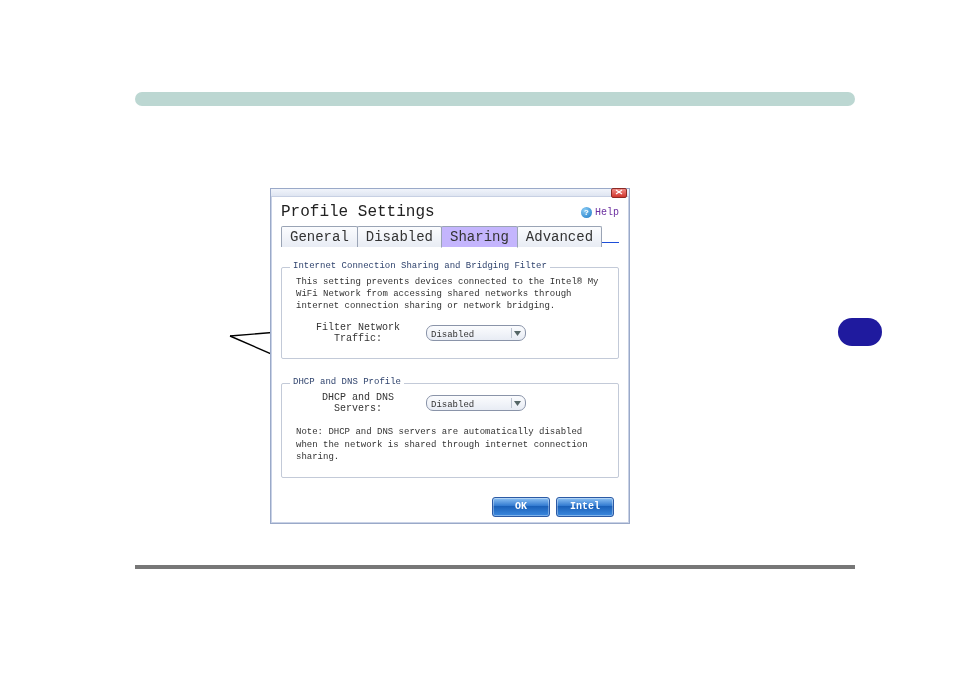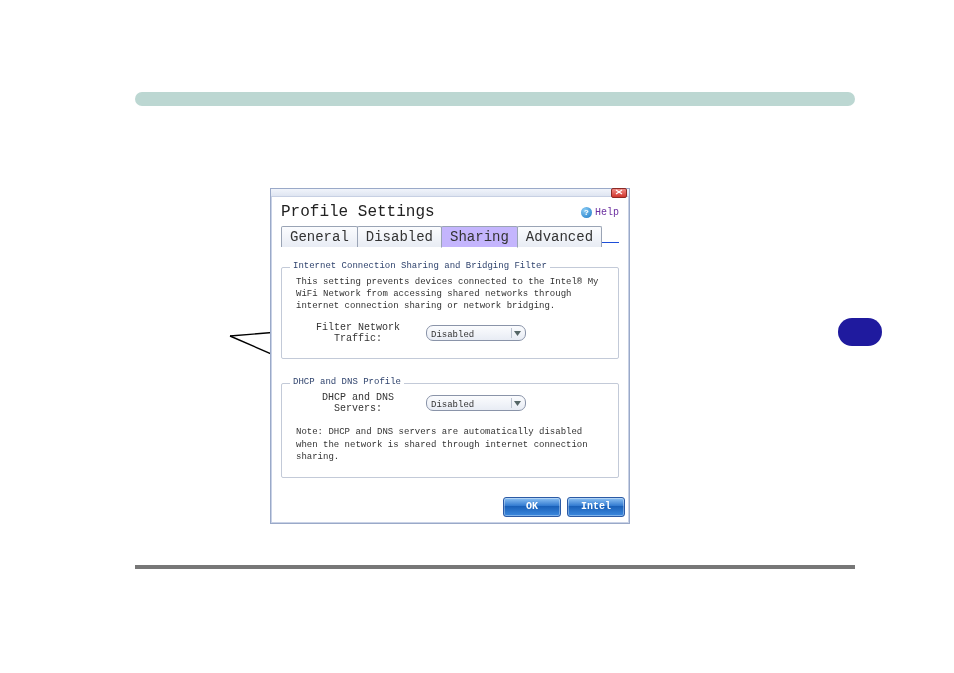--- a/index.html
+++ b/index.html
@@ -207,21 +207,21 @@
 
   .note {
     font-size: 9px;
     color: #333;
     margin-top: 12px;
     line-height: 1.35;
   }
 
   .dlg-buttons {
     position: absolute;
-    right: 4px;
+    right: 15px;
     bottom: 6px;
     display: flex;
     gap: 6px;
   }
   .btn {
     min-width: 58px;
     height: 20px;
     border: 1px solid #2b5aa5;
     border-radius: 3px;
     background: linear-gradient(#8ec2f4,#2f78cf 45%,#1a60b8 46%,#3c89df);

